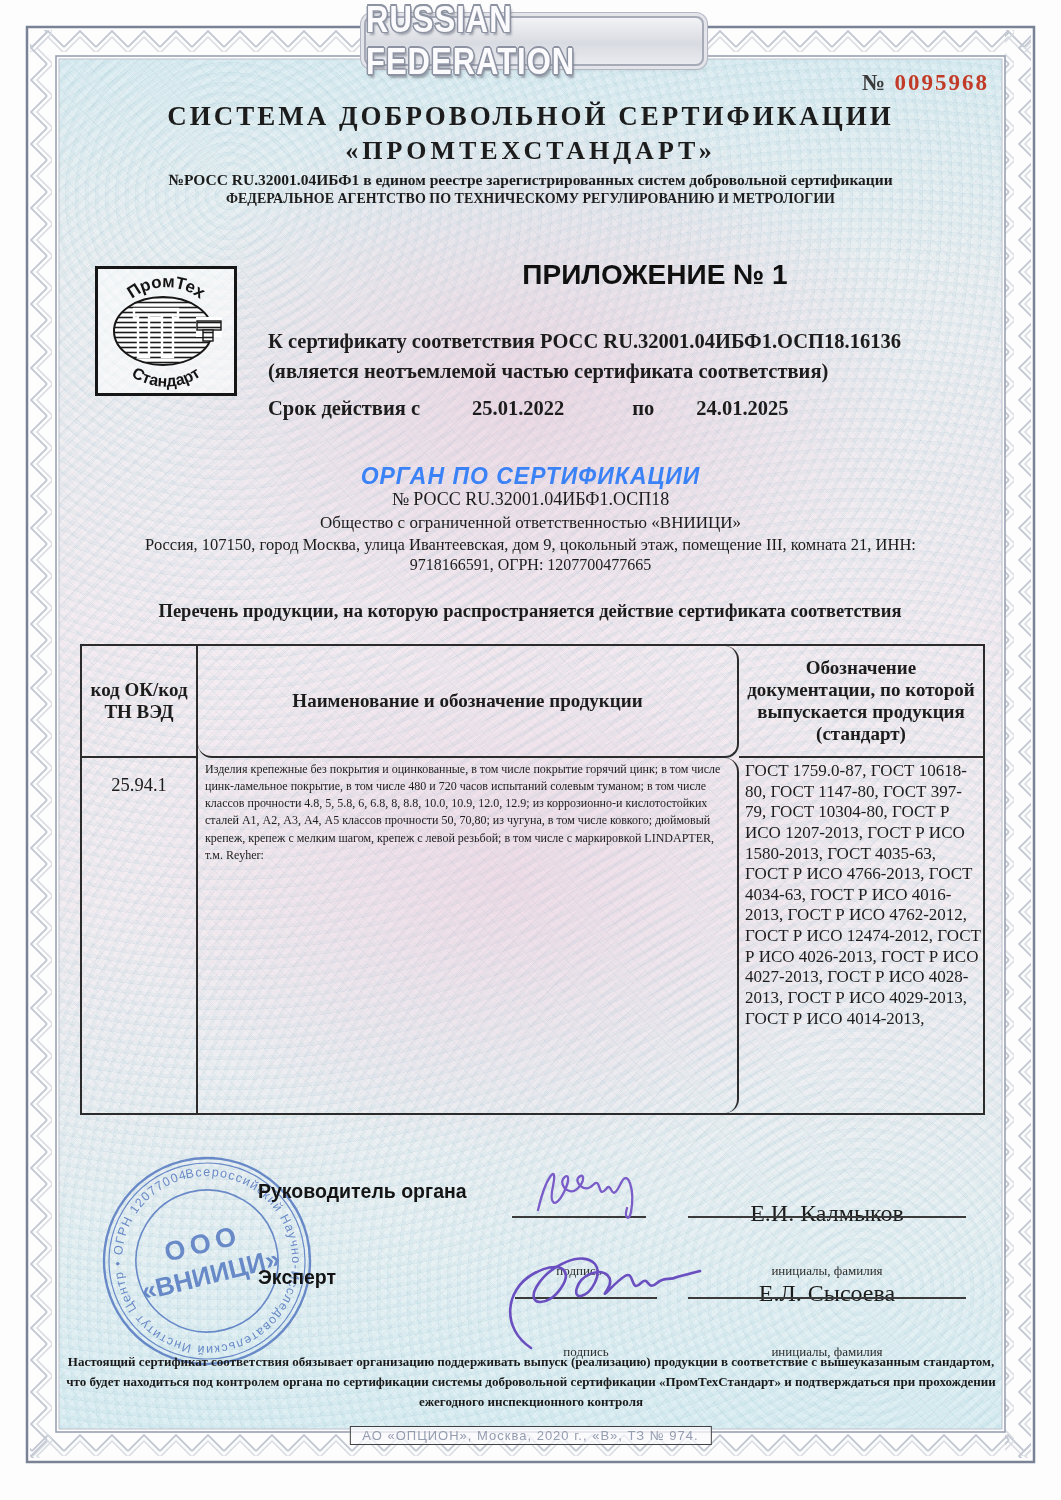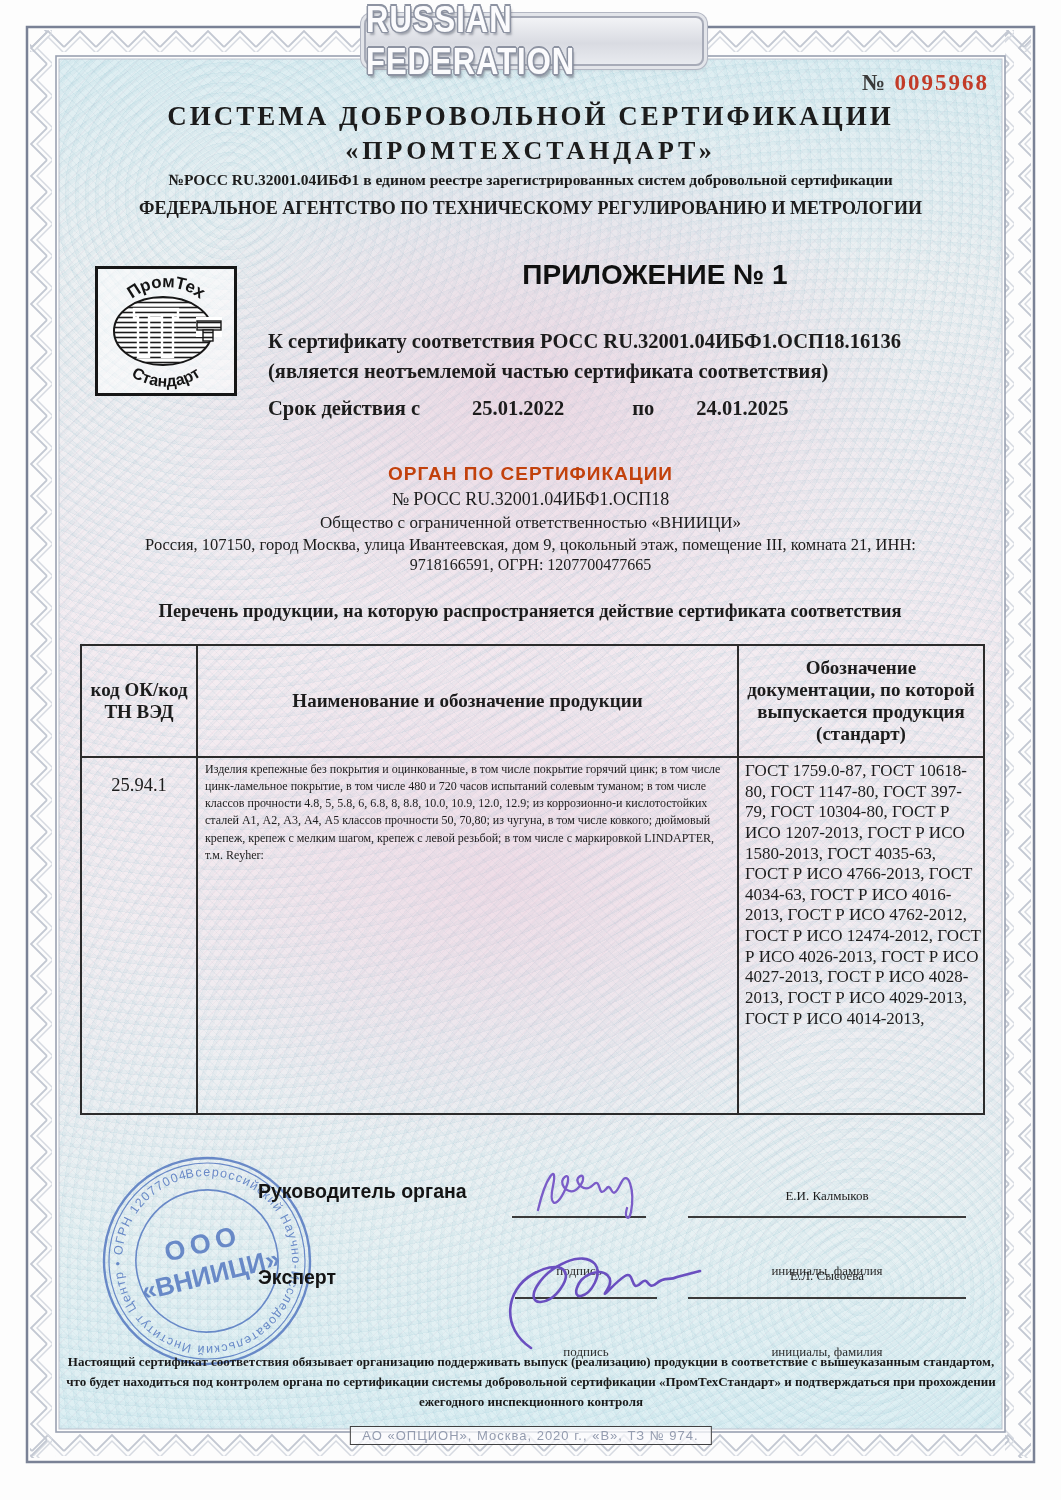--- a/index.html
+++ b/index.html
@@ -38,56 +38,56 @@
                 -1px -1px #8d93a2, 1px 1px #8d93a2, 1px -1px #8d93a2, -1px 1px #8d93a2,
                 2px 3px 2px rgba(90,95,110,.5);
     transform:scaleY(1.18);
   }
   .cert-number { top:70px; right:72px; font-size:23px; font-weight:bold; letter-spacing:2px; color:#3a3a3a; }
   .cert-number .digits { color:#c23b28; }
 
   .title1 { left:0; width:100%; top:101px; text-align:center; font-weight:bold; font-size:27px; letter-spacing:3px; }
   .title2 { left:0; width:100%; top:136px; text-align:center; font-weight:bold; font-size:26px; letter-spacing:4px; }
   .registry { left:0; width:100%; top:171px; text-align:center; font-weight:bold; font-size:15.5px; }
-  .agency { left:0; width:100%; top:198px; text-align:center; font-weight:bold; font-size:18px; }
+  .agency { left:0; width:100%; top:191px; text-align:center; font-weight:bold; font-size:14px; }
 
   .logo-box { left:95px; top:266px; width:142px; height:130px; border:3px solid #161616;
     background:rgba(255,255,255,.55); display:flex; align-items:center; justify-content:center; }
 
   .appendix-title { left:330px; top:259px; width:650px; text-align:center;
     font-family:"Liberation Sans", sans-serif; font-weight:bold; font-size:28px; color:#101010; }
   .to-cert { left:268px; top:327px; width:710px; font-weight:bold; font-size:20.5px; line-height:1.45; }
   .validity { left:268px; top:397px; width:710px; font-weight:bold; font-size:20.5px; display:flex; }
   .validity .gap1{ width:52px; } .validity .gap2{ width:68px; } .validity .gap3{ width:42px; }
 
   .org-title { left:0; width:100%; top:463px; text-align:center;
-    font-family:"Liberation Sans", sans-serif; font-weight:bold; font-size:19px; letter-spacing:1px; color:#c2410c; }
+    font-family:"Liberation Sans", sans-serif; font-weight:bold; font-size:23px; letter-spacing:1px; color:#3b82f6;font-style:italic; }
   .org-number { left:0; width:100%; top:489px; text-align:center; font-size:18px; }
   .org-name { left:0; width:100%; top:513px; text-align:center; font-size:17px; }
   .org-addr1 { left:0; width:100%; top:535px; text-align:center; font-size:16.5px; }
   .org-addr2 { left:0; width:100%; top:556px; text-align:center; font-size:16px; }
 
   .products-heading { left:60px; width:940px; top:601px; text-align:center; font-weight:bold; font-size:18.5px; }
 
   .product-table { left:80px; top:644px; width:905px; height:471px;
     border:2px solid #2b2b2b; display:grid;
     grid-template-columns:116px 541px 1fr; grid-template-rows:112px 1fr; z-index:5; }
   .product-table > div { border-color:#2b2b2b; }
   .th { font-weight:bold; font-size:19px; display:flex; align-items:center; justify-content:center;
         text-align:center; border-bottom:2px solid #2b2b2b; padding:19px 8px; }
   .c1 { border-right:2px solid #2b2b2b; }
-  .c2 { border-right:2px solid #2b2b2b; }
+  .c2 { border-right:2px solid #2b2b2b;border-radius:14px; }
   .td-code { font-size:18.5px; text-align:center; padding-top:17px; }
   .td-name { font-size:12px; line-height:1.43; padding:3px 5px 3px 7px; }
   .td-docs { font-size:17px; line-height:1.215; padding:3px 2px 3px 6px; }
 
   .role { font-family:"Liberation Sans", sans-serif; font-weight:bold; font-size:19.5px; color:#141414; z-index:7; }
   .sig-line { border-top:2px solid #3a3a3a; z-index:6; }
   .sub-caption { font-size:13px; color:#2e2e2e; text-align:center; z-index:6;margin-top:44px; }
-  .person-name { font-size:13px; text-align:center; z-index:6; }
+  .person-name { font-size:24px; text-align:center; z-index:6;margin-top:12px; }
   .sig-svg { z-index:8; pointer-events:none; }
   .stamp-svg { z-index:4; opacity:.82; transform:rotate(-14deg); }
 
   .footer-note { left:66px; top:1352px; width:930px; text-align:center;
     font-weight:bold; font-size:13px; line-height:1.55; color:#1a1a1a; }
   .print-info { left:50%; top:1426px; transform:translateX(-50%);
     border:1px solid #404040; background:rgba(250,250,252,.75); padding:1px 12px;
     font-family:"Liberation Sans", sans-serif; font-size:13px; letter-spacing:1px; color:#949caf;
     white-space:nowrap; z-index:6; }
 </style>

